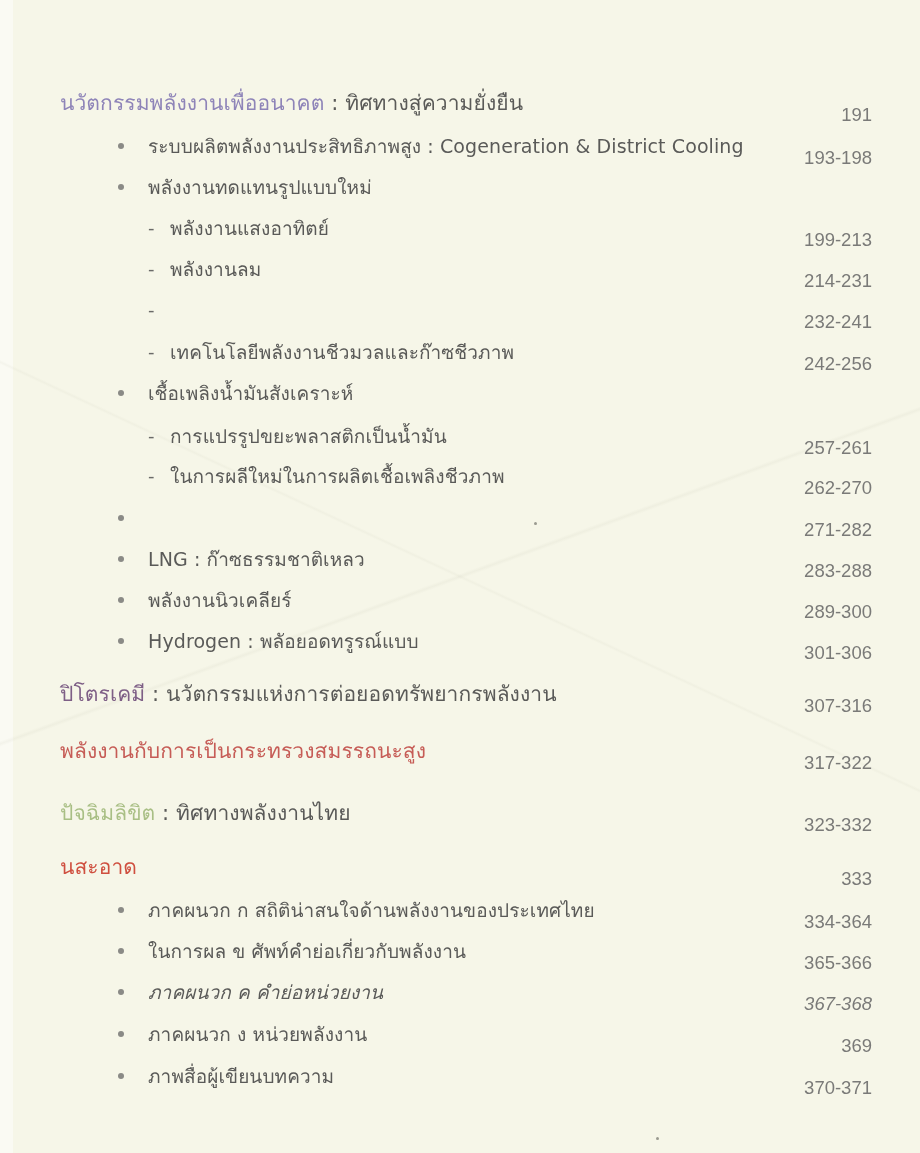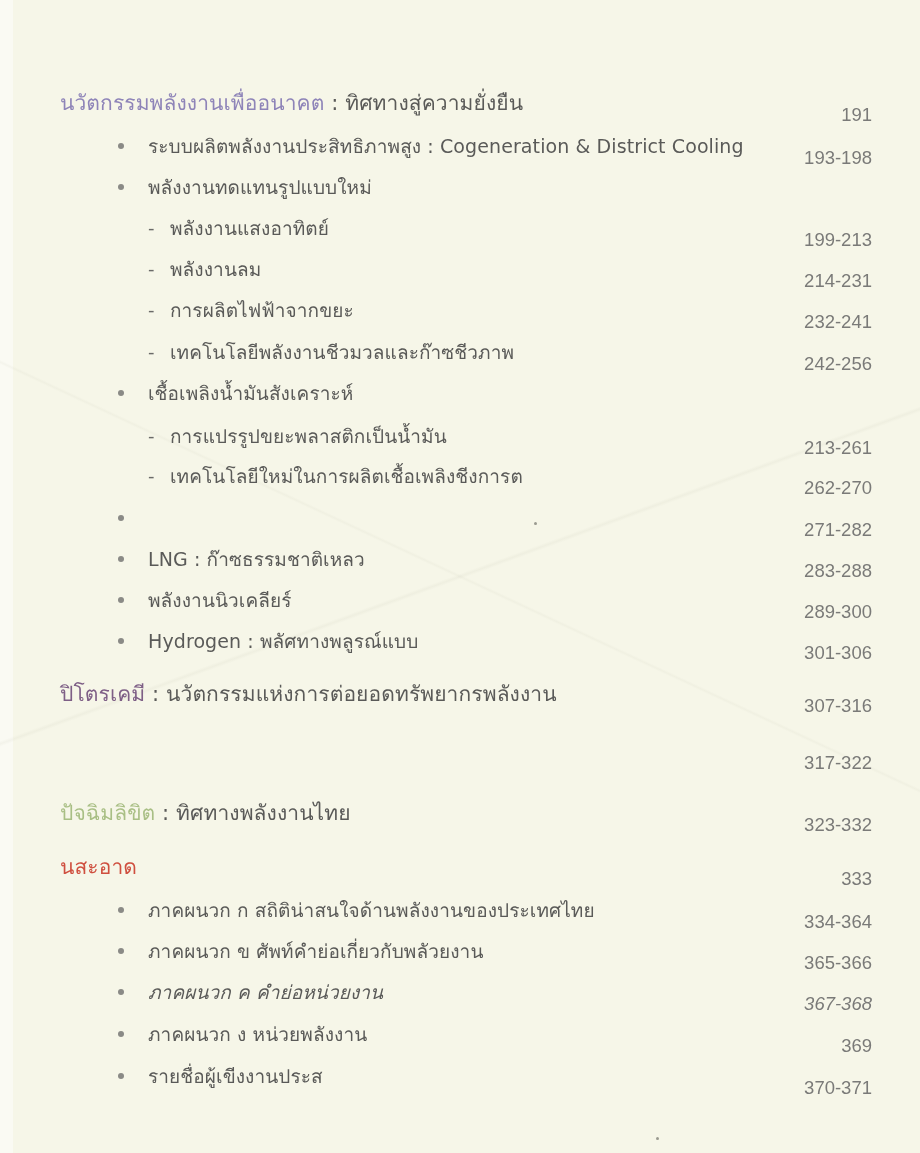--- a/index.html
+++ b/index.html
@@ -113,44 +113,43 @@
   </div>
 
   <div class="row sub" style="top:251px;">
     <span class="dash">-</span>
     <span class="label">พลังงานลม</span>
     <span class="page">214-231</span>
   </div>
 
   <div class="row sub" style="top:292px;">
     <span class="dash">-</span>
-    <span class="label">การผลิตไฟฟ้าจากขยะ</span>
     <span class="page">232-241</span>
   </div>
 
   <div class="row sub" style="top:334px;">
     <span class="dash">-</span>
     <span class="label">เทคโนโลยีพลังงานชีวมวลและก๊าซชีวภาพ</span>
     <span class="page">242-256</span>
   </div>
 
   <div class="row item" style="top:375px;">
     <span class="bullet"></span>
     <span class="label">เชื้อเพลิงน้ำมันสังเคราะห์</span>
   </div>
 
   <div class="row sub" style="top:418px;">
     <span class="dash">-</span>
     <span class="label">การแปรรูปขยะพลาสติกเป็นน้ำมัน</span>
-    <span class="page">213-261</span>
+    <span class="page">257-261</span>
   </div>
 
   <div class="row sub" style="top:458px;">
     <span class="dash">-</span>
-    <span class="label">เทคโนโลยีใหม่ในการผลิตเชื้อเพลิงชีงการต</span>
+    <span class="label">ในการผลีใหม่ในการผลิตเชื้อเพลิงชีวภาพ</span>
     <span class="page">262-270</span>
   </div>
 
   <div class="row item" style="top:500px;">
     <span class="bullet"></span>
     <span class="page">271-282</span>
   </div>
 
   <div class="row item" style="top:541px;">
     <span class="bullet"></span>
@@ -159,32 +158,35 @@
   </div>
 
   <div class="row item" style="top:582px;">
     <span class="bullet"></span>
     <span class="label">พลังงานนิวเคลียร์</span>
     <span class="page">289-300</span>
   </div>
 
   <div class="row item" style="top:623px;">
     <span class="bullet"></span>
-    <span class="label">Hydrogen : พลัศทางพลูรณ์แบบ</span>
+    <span class="label">Hydrogen : พลัอยอดทรูรณ์แบบ</span>
     <span class="page">301-306</span>
   </div>
 
   <div class="row heading" style="top:676px;">
     <span class="label">
       <span style="color:#7e5f86">ปิโตรเคมี</span><span class="sep"> : </span><span>นวัตกรรมแห่งการต่อยอดทรัพยากรพลังงาน</span>
     </span>
     <span class="page">307-316</span>
   </div>
 
   <div class="row heading" style="top:733px;">
+    <span class="label">
+      <span style="color:#c65c56">พลังงานกับการเป็นกระทรวงสมรรถนะสูง</span>
+    </span>
     <span class="page">317-322</span>
   </div>
 
   <div class="row heading" style="top:795px;">
     <span class="label">
       <span style="color:#a9bf85">ปัจฉิมลิขิต</span><span class="sep"> : </span><span>ทิศทางพลังงานไทย</span>
     </span>
     <span class="page">323-332</span>
   </div>
 
@@ -196,38 +198,38 @@
   </div>
 
   <div class="row appx" style="top:892px;">
     <span class="bullet"></span>
     <span class="label">ภาคผนวก ก สถิติน่าสนใจด้านพลังงานของประเทศไทย</span>
     <span class="page">334-364</span>
   </div>
 
   <div class="row appx" style="top:933px;">
     <span class="bullet"></span>
-    <span class="label">ภาคผนวก ข ศัพท์คำย่อเกี่ยวกับพลัวยงาน</span>
+    <span class="label">ในการผล ข ศัพท์คำย่อเกี่ยวกับพลังงาน</span>
     <span class="page">365-366</span>
   </div>
 
   <div class="row appx" style="top:974px;font-style:italic;">
     <span class="bullet"></span>
     <span class="label">ภาคผนวก ค คำย่อหน่วยงาน</span>
     <span class="page">367-368</span>
   </div>
 
   <div class="row appx" style="top:1016px;">
     <span class="bullet"></span>
     <span class="label">ภาคผนวก ง หน่วยพลังงาน</span>
     <span class="page">369</span>
   </div>
 
   <div class="row appx" style="top:1058px;">
     <span class="bullet"></span>
-    <span class="label">รายชื่อผู้เขีงงานประส</span>
+    <span class="label">ภาพสื่อผู้เขียนบทความ</span>
     <span class="page">370-371</span>
   </div>
 
 </div>
 
 <span class="speck" style="left:534px; top:522px;"></span>
 <span class="speck" style="left:656px; top:1137px;"></span>
 
 </body></html>

